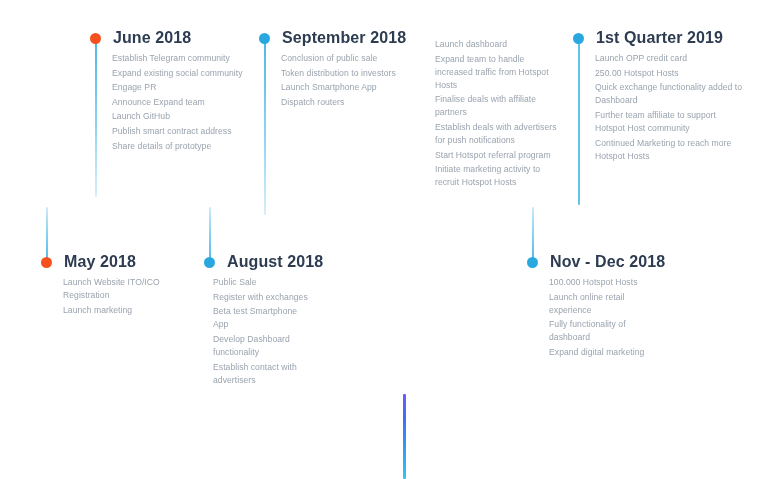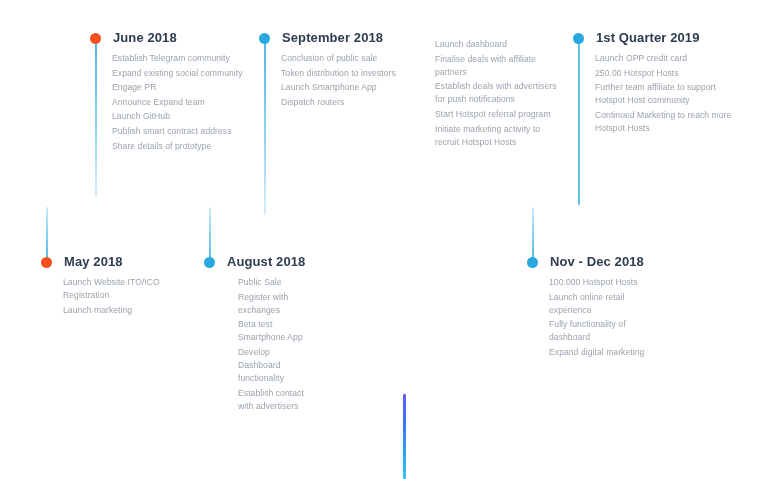--- a/index.html
+++ b/index.html
@@ -37,21 +37,21 @@
     width: 11px;
     height: 11px;
     border-radius: 50%;
     flex: 0 0 11px;
     display: block;
   }
   .dot.orange { background: #f4511e; }
   .dot.blue   { background: #29a8e0; }
 
   .title {
-    font-size: 13px;
+    font-size: 16px;
     font-weight: 700;
     color: #2d3c51;
     letter-spacing: 0.1px;
     white-space: nowrap;
     margin-left: 12px;
     line-height: 12px;
     text-align: right;
   }
 
   .items {
@@ -127,35 +127,37 @@
       <li>Conclusion of public sale</li>
       <li>Token distribution to investors</li>
       <li>Launch Smartphone App</li>
       <li>Dispatch routers</li>
     </ul>
   </div>
 
   <div class="milestone" style="left:413px; top:31px; width:146px;">
     <ul class="items" style="margin-left:22px;">
       <li>Launch dashboard</li>
+      <li>Expand team to handle increased traffic from Hotspot Hosts</li>
       <li>Finalise deals with affiliate partners</li>
       <li>Establish deals with advertisers for push notifications</li>
       <li>Start Hotspot referral program</li>
       <li>Initiate marketing activity to recruit Hotspot Hosts</li>
     </ul>
   </div>
 
   <div class="milestone" style="left:573px; top:31px; width:170px;">
     <div class="head">
       <span class="dot blue"></span>
       <span class="title">1st Quarter 2019</span>
     </div>
     <ul class="items" style="margin-left:22px;">
       <li>Launch OPP credit card</li>
       <li>250.00 Hotspot Hosts</li>
+      <li>Quick exchange functionality added to Dashboard</li>
       <li>Further team affiliate to support Hotspot Host community</li>
       <li>Continued Marketing to reach more Hotspot Hosts</li>
     </ul>
   </div>
 
   <div class="milestone" style="left:41px; top:255px; width:140px;">
     <div class="head">
       <span class="dot orange"></span>
       <span class="title">May 2018</span>
     </div>
@@ -163,21 +165,21 @@
       <li>Launch Website ITO/ICO Registration</li>
       <li>Launch marketing</li>
     </ul>
   </div>
 
   <div class="milestone" style="left:204px; top:255px; width:110px;">
     <div class="head">
       <span class="dot blue"></span>
       <span class="title">August 2018</span>
     </div>
-    <ul class="items" style="margin-left:34px;">
+    <ul class="items" style="margin-left:9px;">
       <li>Public Sale</li>
       <li>Register with exchanges</li>
       <li>Beta test Smartphone App</li>
       <li>Develop Dashboard functionality</li>
       <li>Establish contact with advertisers</li>
     </ul>
   </div>
 
   <div class="milestone" style="left:527px; top:255px; width:120px;">
     <div class="head">

